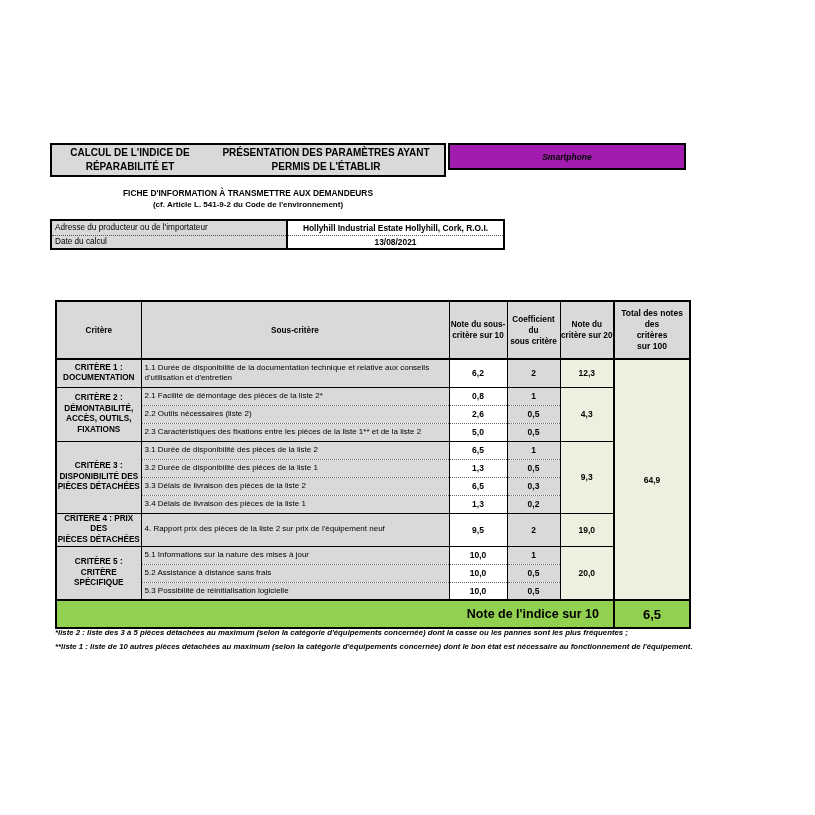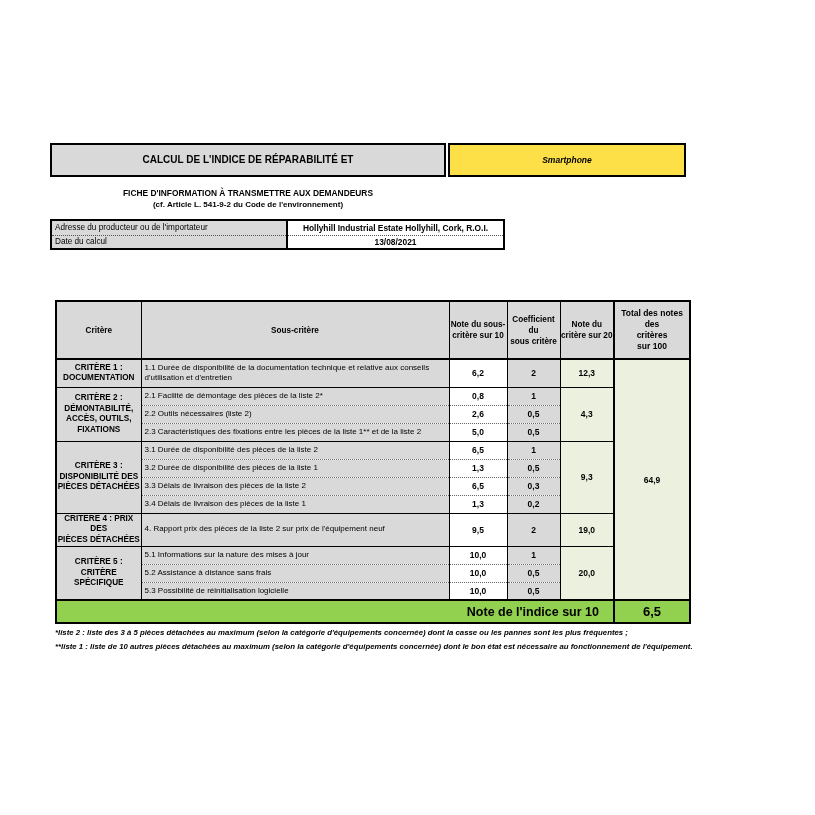--- a/index.html
+++ b/index.html
@@ -8,22 +8,22 @@
   .page { position: absolute; left: 0; top: 0; width: 815px; height: 815px; background: #fff; }
 
   
   .title-box {
     position: absolute; left: 50px; top: 143px; width: 396px; height: 34px;
     background: #d9d9d9; border: 2px solid #000;
     display: flex; align-items: center; justify-content: center;
     text-align: center; font-weight: bold; font-size: 10px; line-height: 14px;
   }
   .product-box {
-    position: absolute; left: 448px; top: 143px; width: 238px; height: 34px;
-    background: #fde047; border: 2px solid #000;
+    position: absolute; left: 448px; top: 143px; width: 238px; height: 27px;
+    background: #a21caf; border: 2px solid #000;
     display: flex; align-items: center; justify-content: center;
     font-weight: bold; font-style: italic; font-size: 8.5px;
   }
   .subtitle {
     position: absolute; left: 50px; top: 187px; width: 396px; text-align: center;
     font-weight: bold;
   }
   .subtitle .l1 { font-size: 8.4px; line-height: 12px; }
   .subtitle .l2 { font-size: 8px; line-height: 11px; }
 
@@ -64,21 +64,21 @@
   }
   .crit-table td.score { background: #ffffff; font-weight: bold; text-align: center; font-size: 8.5px; }
   .crit-table td.coef  { background: #d9d9d9; font-weight: bold; text-align: center; font-size: 8.5px; }
   .crit-table td.note20 { background: #ebf1de; font-weight: bold; text-align: center; font-size: 8.5px; }
   .crit-table td.total  { background: #ebf1de; font-weight: bold; text-align: center; font-size: 8.5px; border-left: 2px solid #000; }
   .crit-table tr.crit-start td { border-top: 1.5px solid #000; }
   .crit-table tr.subrow td { border-top: 1px dotted #666; }
   .crit-table tr.h28 { height: 28px; }
   .crit-table tr.h18 { height: 18px; }
   .crit-table tr.h33 { height: 33px; }
-  .crit-table tr.final { height: 23px; }
+  .crit-table tr.final { height: 28px; }
   .crit-table tr.final td { border-top: 2px solid #000; background: #92d050; }
   .crit-table td.final-label {
     text-align: right; font-weight: bold; font-size: 12.5px; padding-right: 14px;
   }
   .crit-table td.final-value {
     text-align: center; font-weight: bold; font-size: 13px; border-left: 2px solid #000;
   }
 
   
   .footnotes {
@@ -86,20 +86,21 @@
     font-style: italic; font-weight: bold; font-size: 7.8px; line-height: 13.5px;
   }
 </style>
 </head>
 <body>
 
 <div class="page">
 
   <div class="title-box">
     <div>CALCUL DE L'INDICE DE RÉPARABILITÉ ET</div>
+    <div>PRÉSENTATION DES PARAMÈTRES AYANT PERMIS DE L'ÉTABLIR</div>
   </div>
 
   <div class="product-box">
     <span>Smartphone</span>
   </div>
 
   <div class="subtitle">
     <div class="l1">FICHE D'INFORMATION À TRANSMETTRE AUX DEMANDEURS</div>
     <div class="l2">(cf. Article L. 541-9-2 du Code de l'environnement)</div>
   </div>

